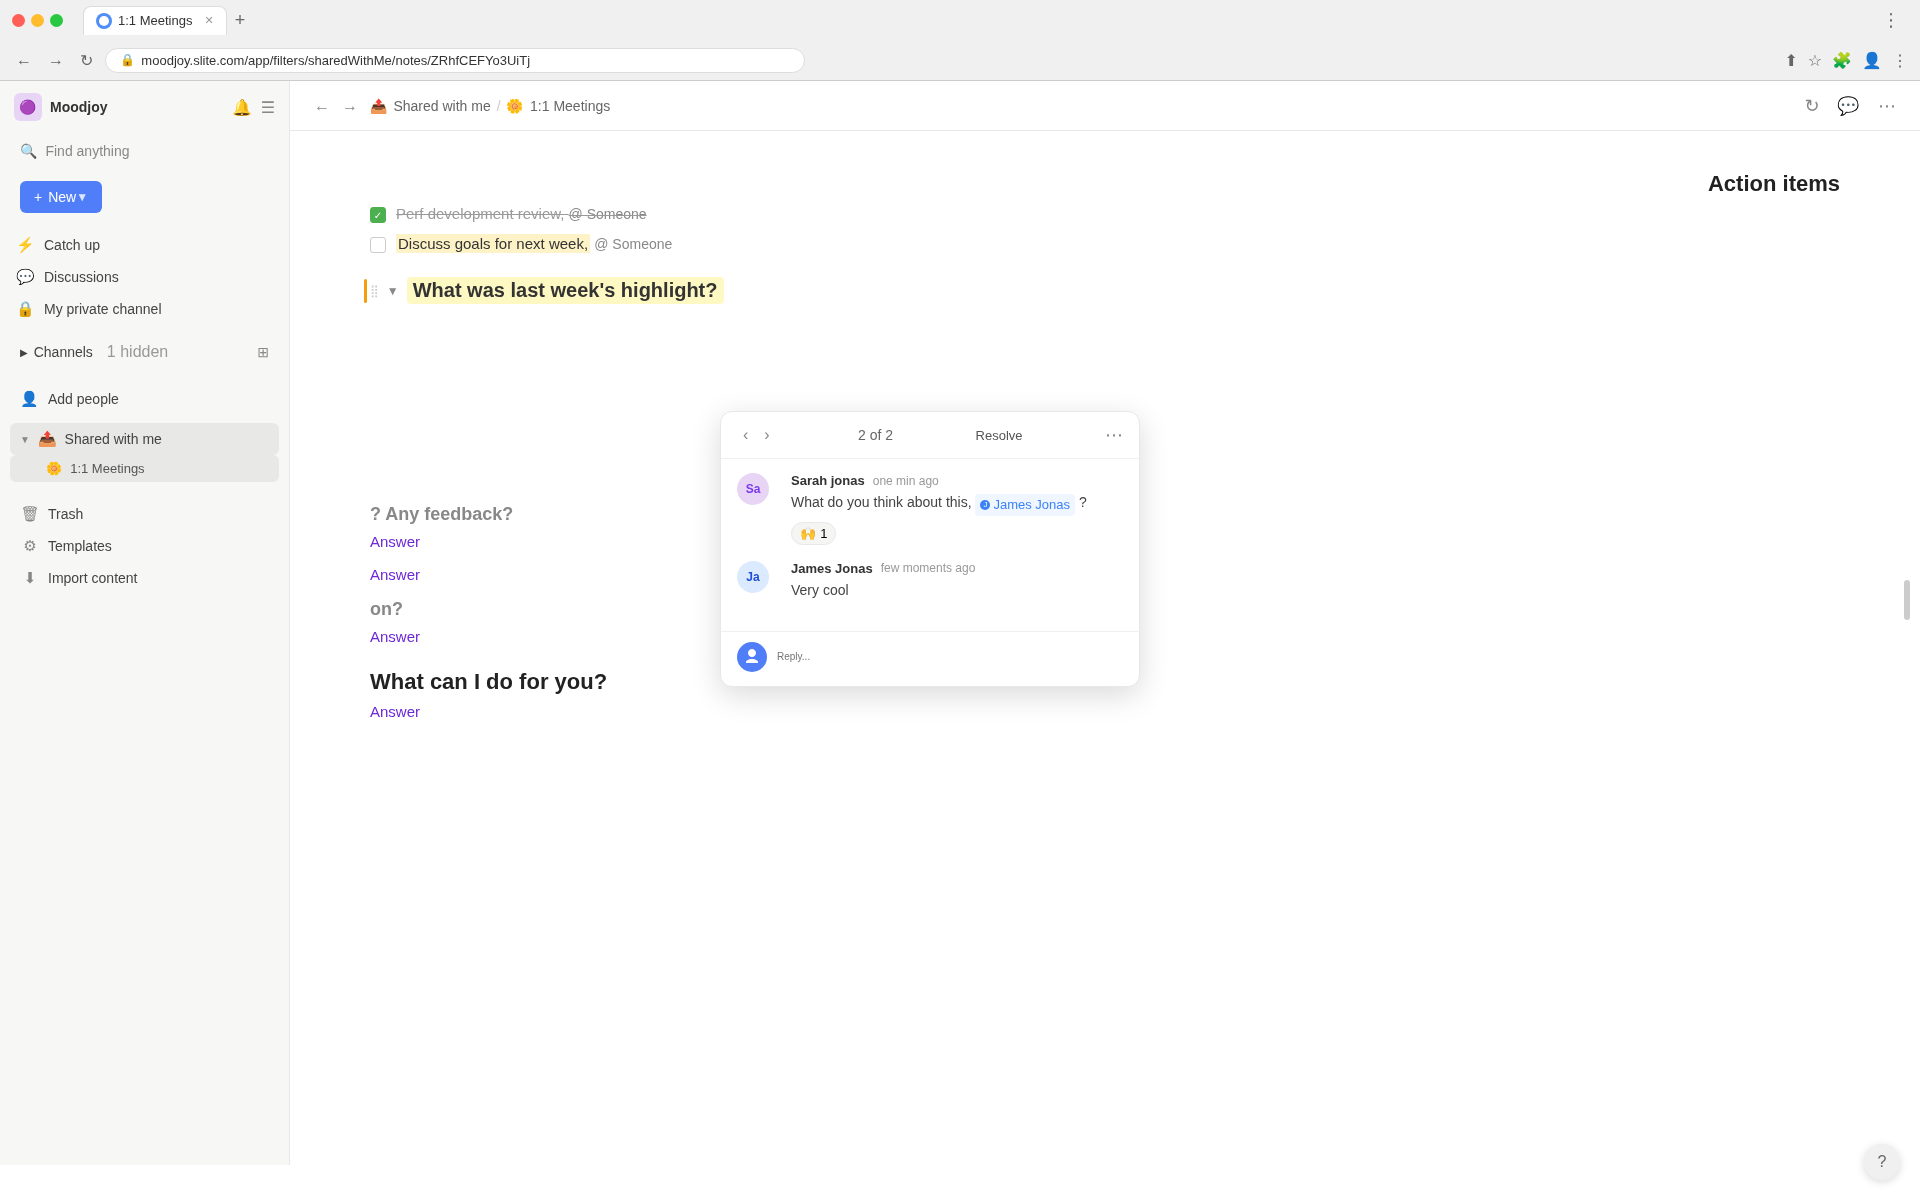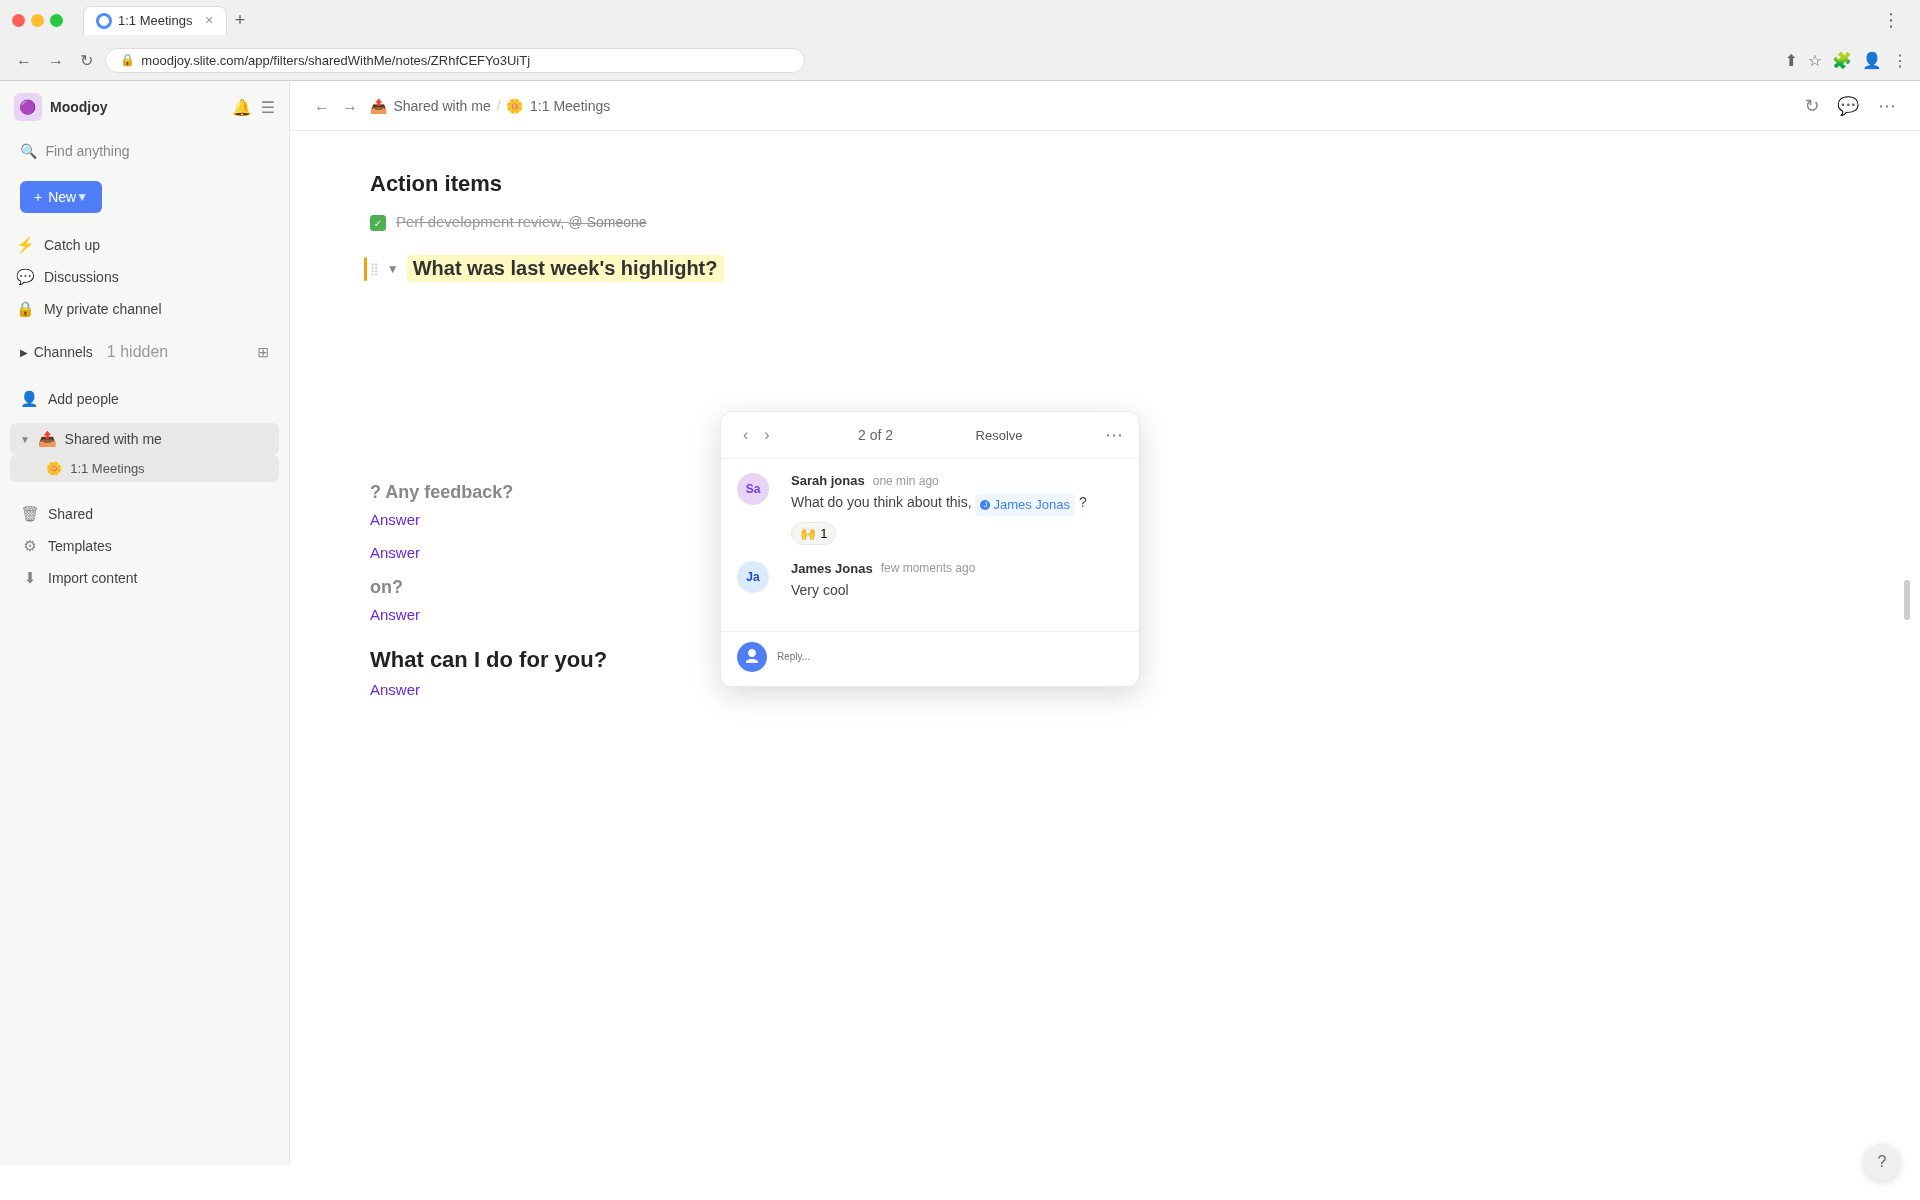--- a/index.html
+++ b/index.html
@@ -66,21 +66,21 @@
     .breadcrumb-sep { color: #ccc; }
     .breadcrumb-icon { font-size: 14px; }
     .toolbar-actions { display: flex; gap: 10px; align-items: center; }
     .toolbar-action-btn { background: none; border: none; color: #888; cursor: pointer; font-size: 18px; padding: 4px; }
 
     
     .document-area { flex: 1; overflow-y: auto; padding: 40px 80px; position: relative; }
 
     
     .action-items-section { margin-bottom: 20px; }
-    .section-title { font-size: 22px; font-weight: 700; color: #222; margin-bottom: 12px; }
+    .section-title { font-size: 22px; font-weight: 700; color: #222; margin-bottom: 4px; text-align: right; }
 
     .todo-item { display: flex; align-items: flex-start; gap: 10px; padding: 4px 0; font-size: 15px; color: #333; margin-bottom: 4px; }
     .todo-check { width: 16px; height: 16px; border-radius: 3px; border: 1.5px solid #ccc; margin-top: 2px; flex-shrink: 0; }
     .todo-check.done { background: #4CAF50; border-color: #4CAF50; display: flex; align-items: center; justify-content: center; color: #fff; font-size: 10px; }
     .todo-text { flex: 1; }
     .todo-text.strikethrough { text-decoration: line-through; color: #999; }
     .mention { color: #888; font-size: 14px; }
 
     
     .heading-row { display: flex; align-items: center; gap: 8px; margin: 20px 0 10px; position: relative; }
@@ -237,21 +237,21 @@
       </div>
       <div class="sidebar-sub-item active" style="padding-left:36px;">
         <span>🌼</span>
         <span>1:1 Meetings</span>
       </div>
     </div>
 
     <div style="padding: 4px 10px; margin-top: 8px;">
       <div class="nav-item">
         <span class="nav-item-icon">🗑</span>
-        <span>Shared</span>
+        <span>Trash</span>
       </div>
       <div class="nav-item">
         <span class="nav-item-icon">⚙</span>
         <span>Templates</span>
       </div>
       <div class="nav-item">
         <span class="nav-item-icon">⬇</span>
         <span>Import content</span>
       </div>
     </div>
@@ -288,20 +288,27 @@
         <h2 class="section-title">Action items</h2>
 
         <div class="todo-item">
           <div class="todo-check done">✓</div>
           <span class="todo-text strikethrough">
             <span>Perf development review,</span>
             <span class="mention">@ Someone</span>
           </span>
         </div>
 
+        <div class="todo-item">
+          <div class="todo-check"></div>
+          <span class="todo-text">
+            <span style="background: #fef3c7; padding: 1px 2px;">Discuss goals for next week,</span>
+            <span class="mention">@ Someone</span>
+          </span>
+        </div>
       </div>
 
       <div class="heading-row" style="position:relative; margin-bottom: 60px;">
         <div class="comment-indicator"></div>
         <span class="heading-drag">⣿</span>
         <span class="heading-arrow">▼</span>
         <span class="highlighted-heading">What was last week's highlight?</span>
       </div>
 
       <div style="margin-top: 200px;">

